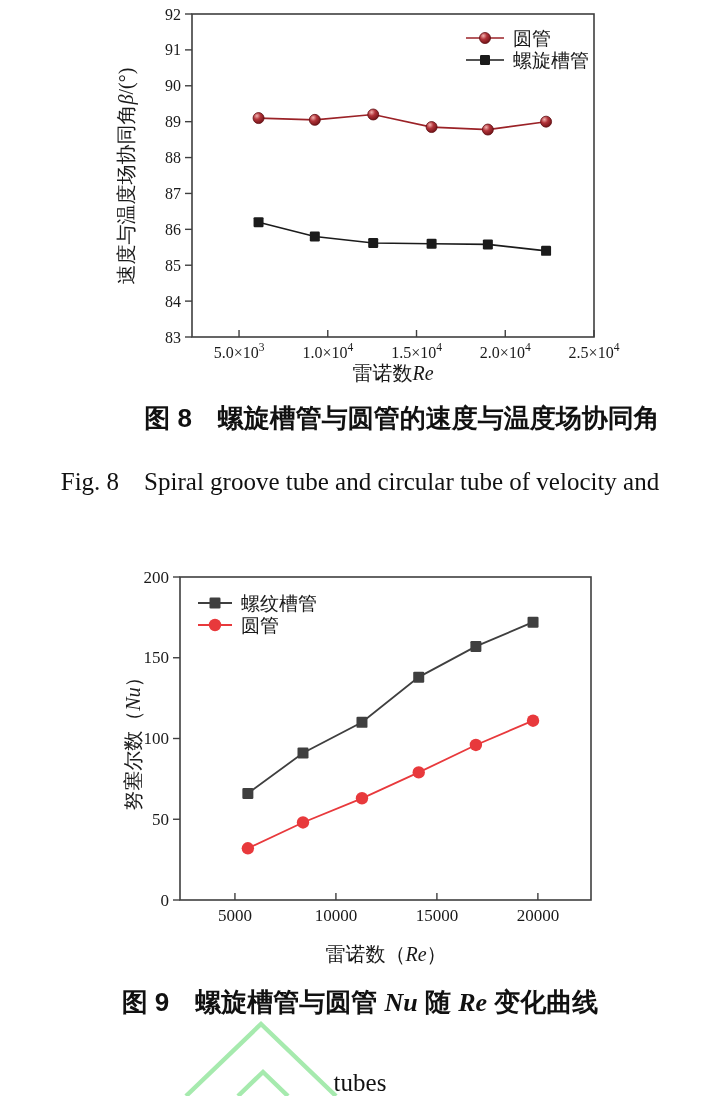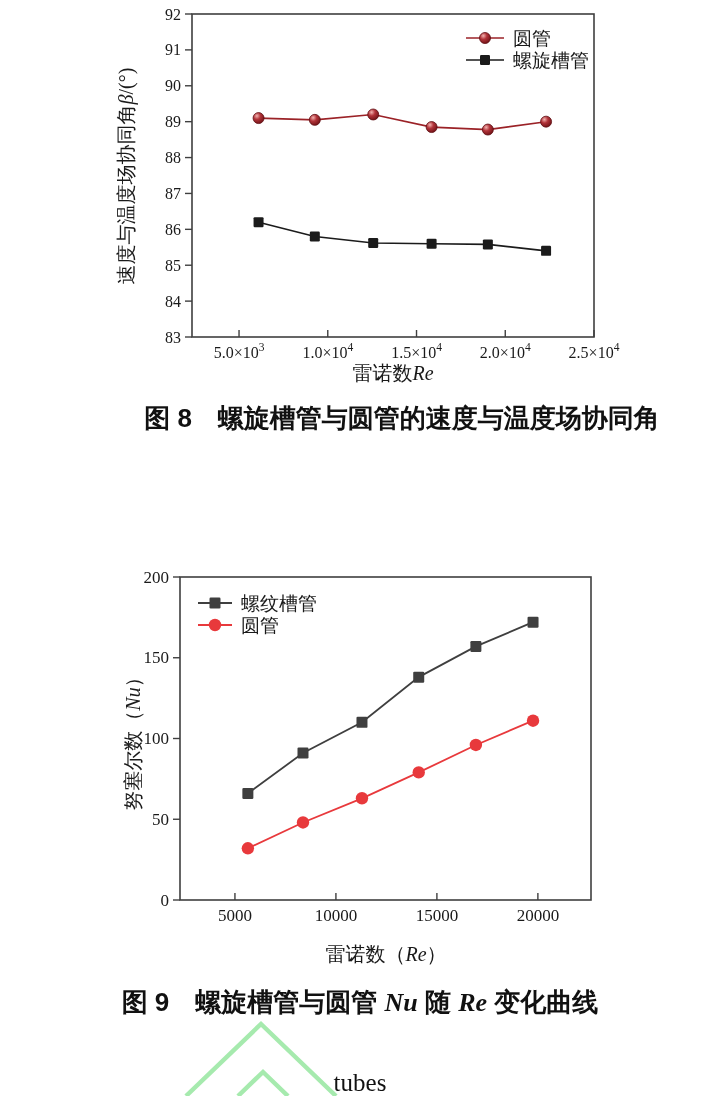--- a/index.html
+++ b/index.html
@@ -89,20 +89,21 @@
         <circle cx="485" cy="38" r="5.5" fill="url(#fig8-svg-ball)" stroke="#5e0d11" stroke-width="0.8"></circle>
         <text x="513" y="44.5" font-size="19" fill="#1a1a1a">圆管</text>
         <line x1="466" y1="60" x2="504" y2="60" stroke="#1b1b1b" stroke-width="1.6"></line>
         <rect x="480" y="55" width="10" height="10" rx="1.2" fill="#1b1b1b"></rect>
         <text x="513" y="66.5" font-size="19" fill="#1a1a1a">螺旋槽管</text>
         <text x="393" y="380" text-anchor="middle" font-size="20" fill="#1a1a1a"><tspan>雷诺数</tspan><tspan font-style="italic" font-family="&quot;Liberation Serif&quot;, serif">Re</tspan></text>
         <text x="133" y="176" text-anchor="middle" font-size="20" fill="#1a1a1a" transform="rotate(-90 133 176)"><tspan>速度与温度场协同角</tspan><tspan font-style="italic" font-family="&quot;Liberation Serif&quot;, serif">β</tspan><tspan>/(°)</tspan></text>
       </svg>
 
     <div class="cap cap-zh shift-r" style="top:402px">图 8　螺旋槽管与圆管的速度与温度场协同角</div>
+    <div class="cap cap-en" style="top:466px">Fig. 8　Spiral groove tube and circular tube of velocity and</div>
 
     <svg id="fig9-svg" class="chart-svg" width="720" height="430" viewBox="0 0 720 430">
         <defs>
           <radialGradient id="fig9-svg-ball" cx="35%" cy="30%" r="80%">
             <stop offset="0%" stop-color="#f2b3b0"></stop>
             <stop offset="40%" stop-color="#b2343a"></stop>
             <stop offset="100%" stop-color="#680d11"></stop>
           </radialGradient>
         </defs>
         <rect x="180" y="22" width="411" height="323" fill="none" stroke="#3f3f3f" stroke-width="1.6"></rect>

